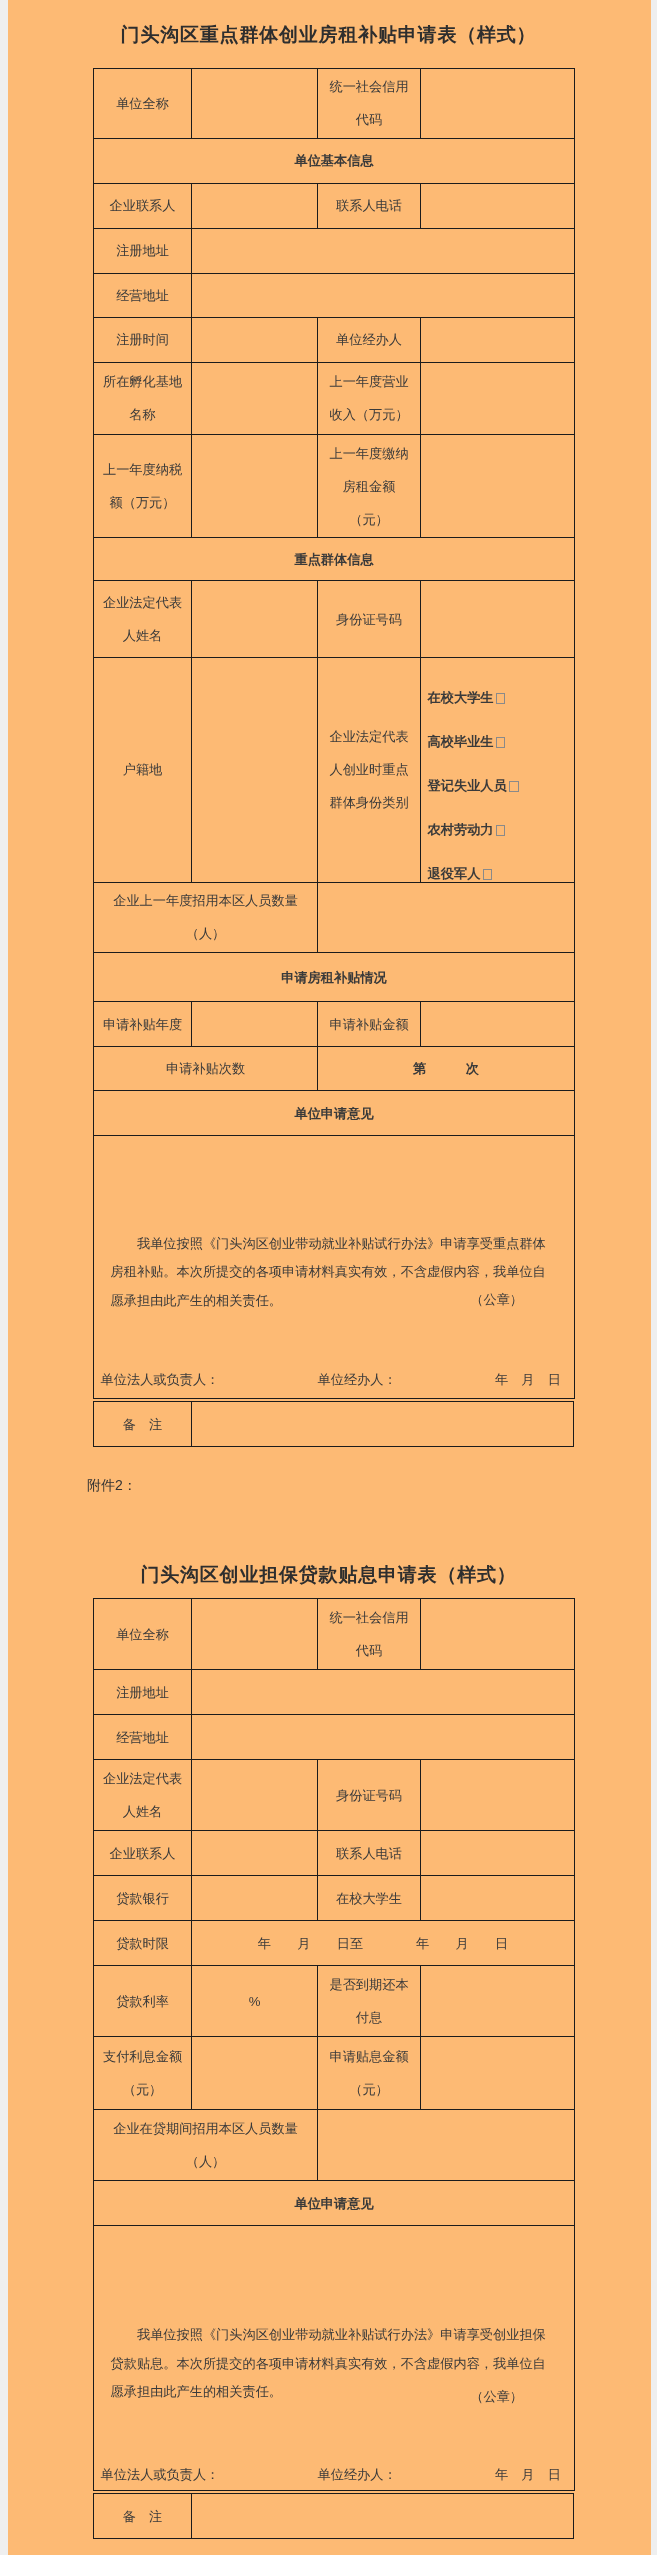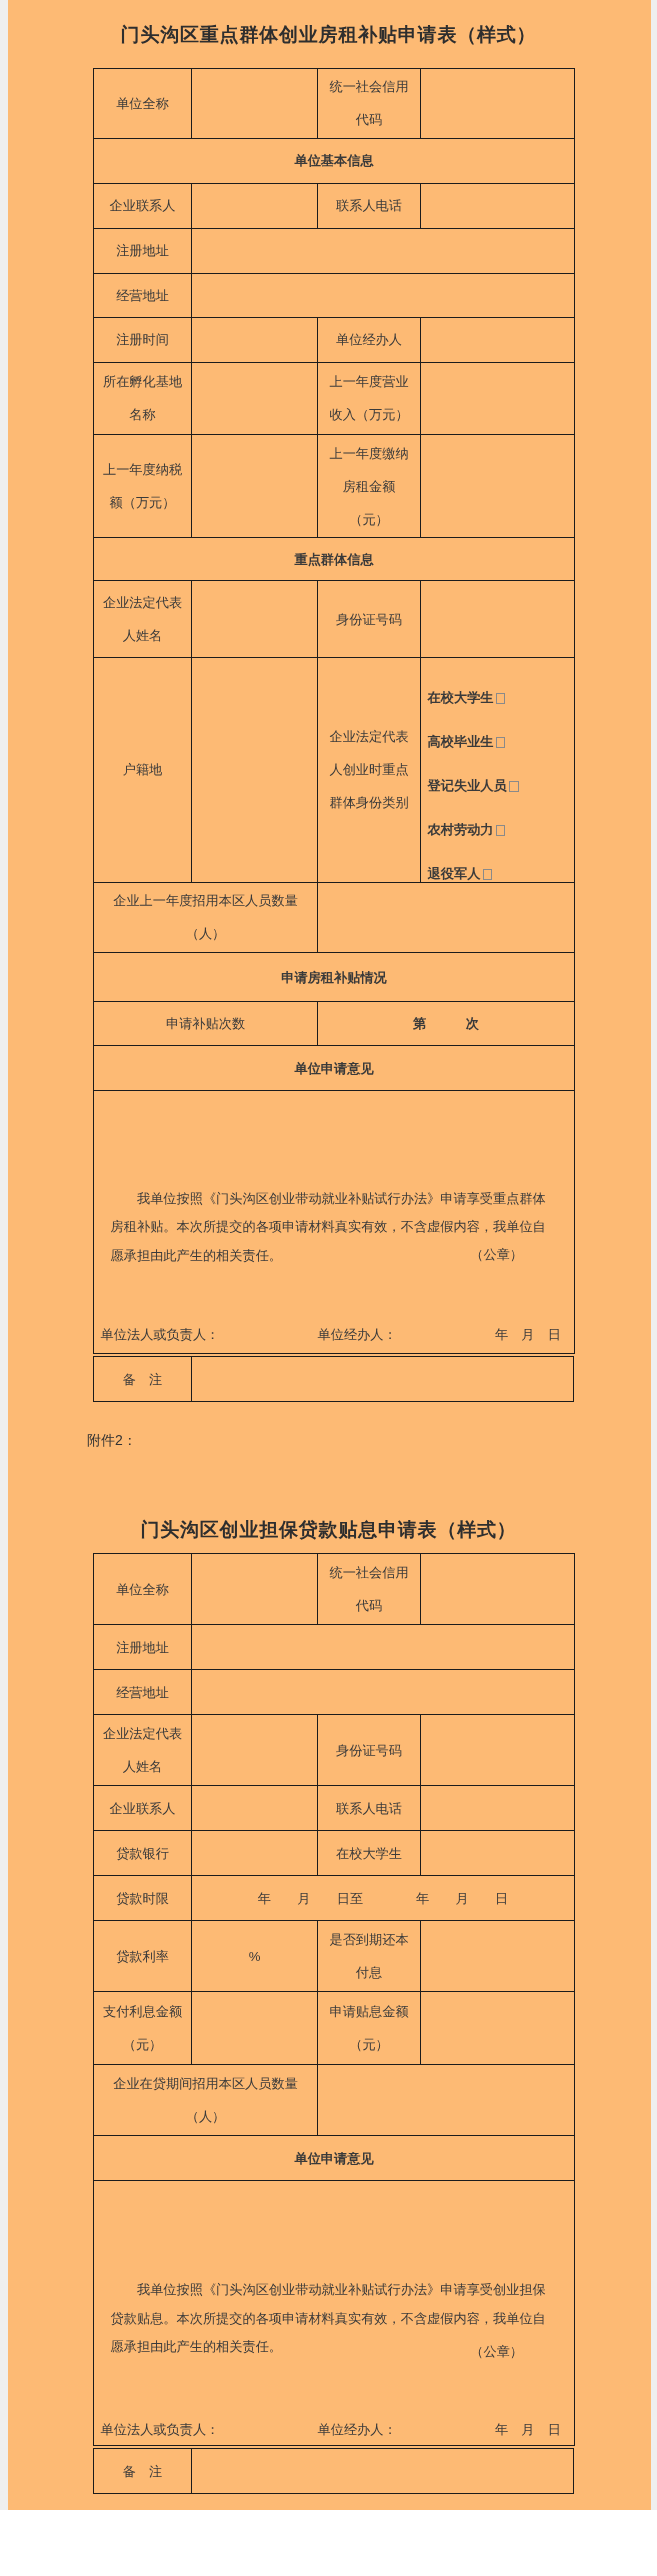--- a/index.html
+++ b/index.html
@@ -137,20 +137,26 @@
       </td>
     </tr>
     <tr style="height:70px">
       <td colspan="2" class="prewrap">企业上一年度招用本区人员数量
 （人）</td>
       <td colspan="2" class="val"></td>
     </tr>
     <tr style="height:49px">
       <td colspan="4" class="sec-header">申请房租补贴情况</td>
     </tr>
+    <tr style="height:45px">
+      <td>申请补贴年度</td>
+      <td class="val"></td>
+      <td>申请补贴金额</td>
+      <td class="val"></td>
+    </tr>
     <tr style="height:44px">
       <td colspan="2">申请补贴次数</td>
       <td colspan="2" class="bold-val">第　　　次</td>
     </tr>
     <tr style="height:45px">
       <td colspan="4" class="sec-header">单位申请意见</td>
     </tr>
     <tr style="height:263px">
       <td colspan="4" class="decl-cell">
         <div class="decl-text">我单位按照《门头沟区创业带动就业补贴试行办法》申请享受重点群体房租补贴。本次所提交的各项申请材料真实有效，不含虚假内容，我单位自愿承担由此产生的相关责任。</div>

